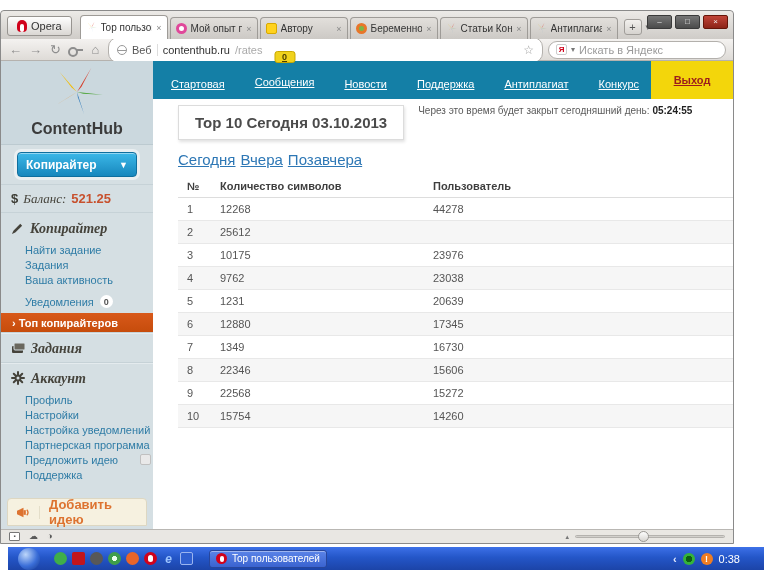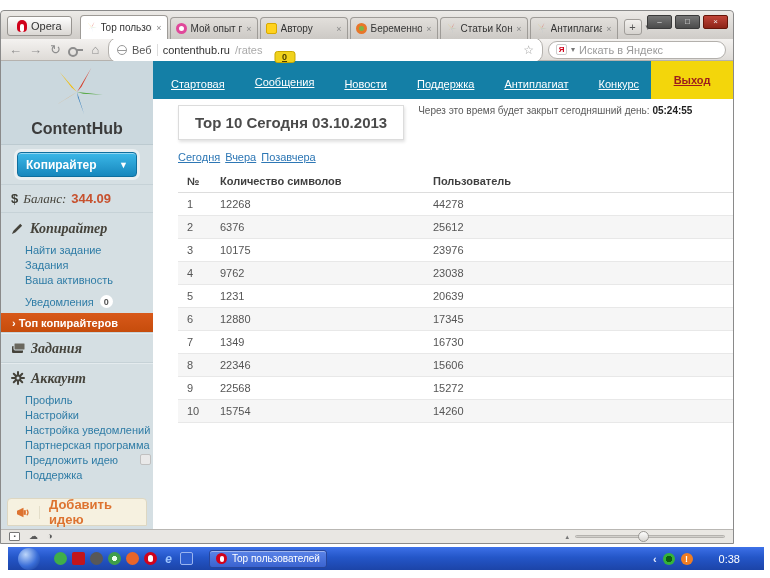--- a/index.html
+++ b/index.html
@@ -113,21 +113,21 @@
   .logout { position:absolute; right:0; top:0; bottom:0; width:82px; background:#f3d60b;
             display:flex; align-items:center; justify-content:center; }
   .logout span { color:#9b1c1c; font-size:11px; font-weight:bold; text-decoration:underline; }
 
   .headrow { display:flex; align-items:flex-start; gap:14px; margin:6px 0 0 25px; }
   .title-box { background:#fff; border:1px solid #dcdcdc; box-shadow:1px 2px 3px rgba(0,0,0,.12);
                padding:8px 16px; font-size:15px; font-weight:bold; color:#4b4b4b; white-space:nowrap; }
   .countdown { font-size:10px; color:#5a5a5a; }
   .countdown b { color:#222; }
 
-  .daylinks { margin:11px 0 6px 25px; display:flex; gap:5px; font-size:11px; }
+  .daylinks { margin:11px 0 6px 25px; display:flex; gap:5px; font-size:15px; }
   .daylink { color:#2d77b5; text-decoration:underline; cursor:pointer; }
 
   .tbl { margin-left:25px; width:555px; font-size:11px; }
   .thead, .trow { display:grid; grid-template-columns:42px 213px 1fr; align-items:center; }
   .thead { height:24px; border-bottom:1px solid #ddd; font-weight:bold; color:#3f3f3f; }
   .trow { height:23px; border-bottom:1px solid #e8e8e8; color:#555; }
   .trow:nth-child(even) { background:#f6f6f6; }
   .thead span:first-child, .trow span:first-child { padding-left:9px; }
 
   
@@ -160,21 +160,21 @@
               box-shadow:inset 0 1px 0 rgba(255,255,255,.4); color:#fff; font-size:10px; }
   .task-ico { width:11px; height:11px; border-radius:50%; background:#d0021b; flex:0 0 auto;
               display:flex; align-items:center; justify-content:center; }
   .task-ico:after { content:""; width:4px; height:6px; background:#fff; border-radius:2px; }
   .task-label { white-space:nowrap; overflow:hidden; }
   .tray { margin-left:auto; display:flex; align-items:center; gap:6px; padding-right:24px; }
   .tray-chev { color:#e8eeff; font-size:11px; font-weight:bold; }
   .tray-green { width:12px; height:12px; border-radius:50%; background:radial-gradient(circle,#0d5f14 35%,#35b33a 40%); }
   .tray-orange { width:12px; height:12px; border-radius:50%; background:#ef7d23; color:#fff;
                  font-size:9px; font-weight:bold; display:flex; align-items:center; justify-content:center; }
-  .clock { color:#fff; font-size:11px; margin-left:20px; }
+  .clock { color:#fff; font-size:11px; margin-left:0; }
 </style>
 </head>
 <body>
 
 <div class="shot">
   <div class="window">
 
     <div class="tabbar">
       <div class="opera-btn">
         <span class="opera-logo"></span>
@@ -280,21 +280,21 @@
         <div class="dd-block">
           <div class="role-dd">
             <span>Копирайтер</span>
             <span class="chev">▼</span>
           </div>
         </div>
 
         <div class="bal-block">
           <span class="bal-cur">$</span>
           <span class="bal-label">Баланс:</span>
-          <span class="bal-value">344.09</span>
+          <span class="bal-value">521.25</span>
         </div>
 
         <div class="sec-head">
           <span><svg width="13" height="13" viewBox="0 0 14 14">
                 <path d="M1 13 L2.6 9.4 L10 2 L12 4 L4.6 11.4 Z" fill="#45433b"></path>
               </svg></span>
           <span class="sec-title">Копирайтер</span>
         </div>
         <div class="side-links">
           <span class="slink">Найти задание</span>
@@ -393,21 +393,20 @@
             <span>Пользователь</span>
           </div>
           <div>
             <div class="trow">
                 <span>1</span>
                 <span>12268</span>
                 <span>44278</span>
               </div>
             <div class="trow">
                 <span>2</span>
-                <span>6376</span>
                 <span>25612</span>
               </div>
             <div class="trow">
                 <span>3</span>
                 <span>10175</span>
                 <span>23976</span>
               </div>
             <div class="trow">
                 <span>4</span>
                 <span>9762</span>

